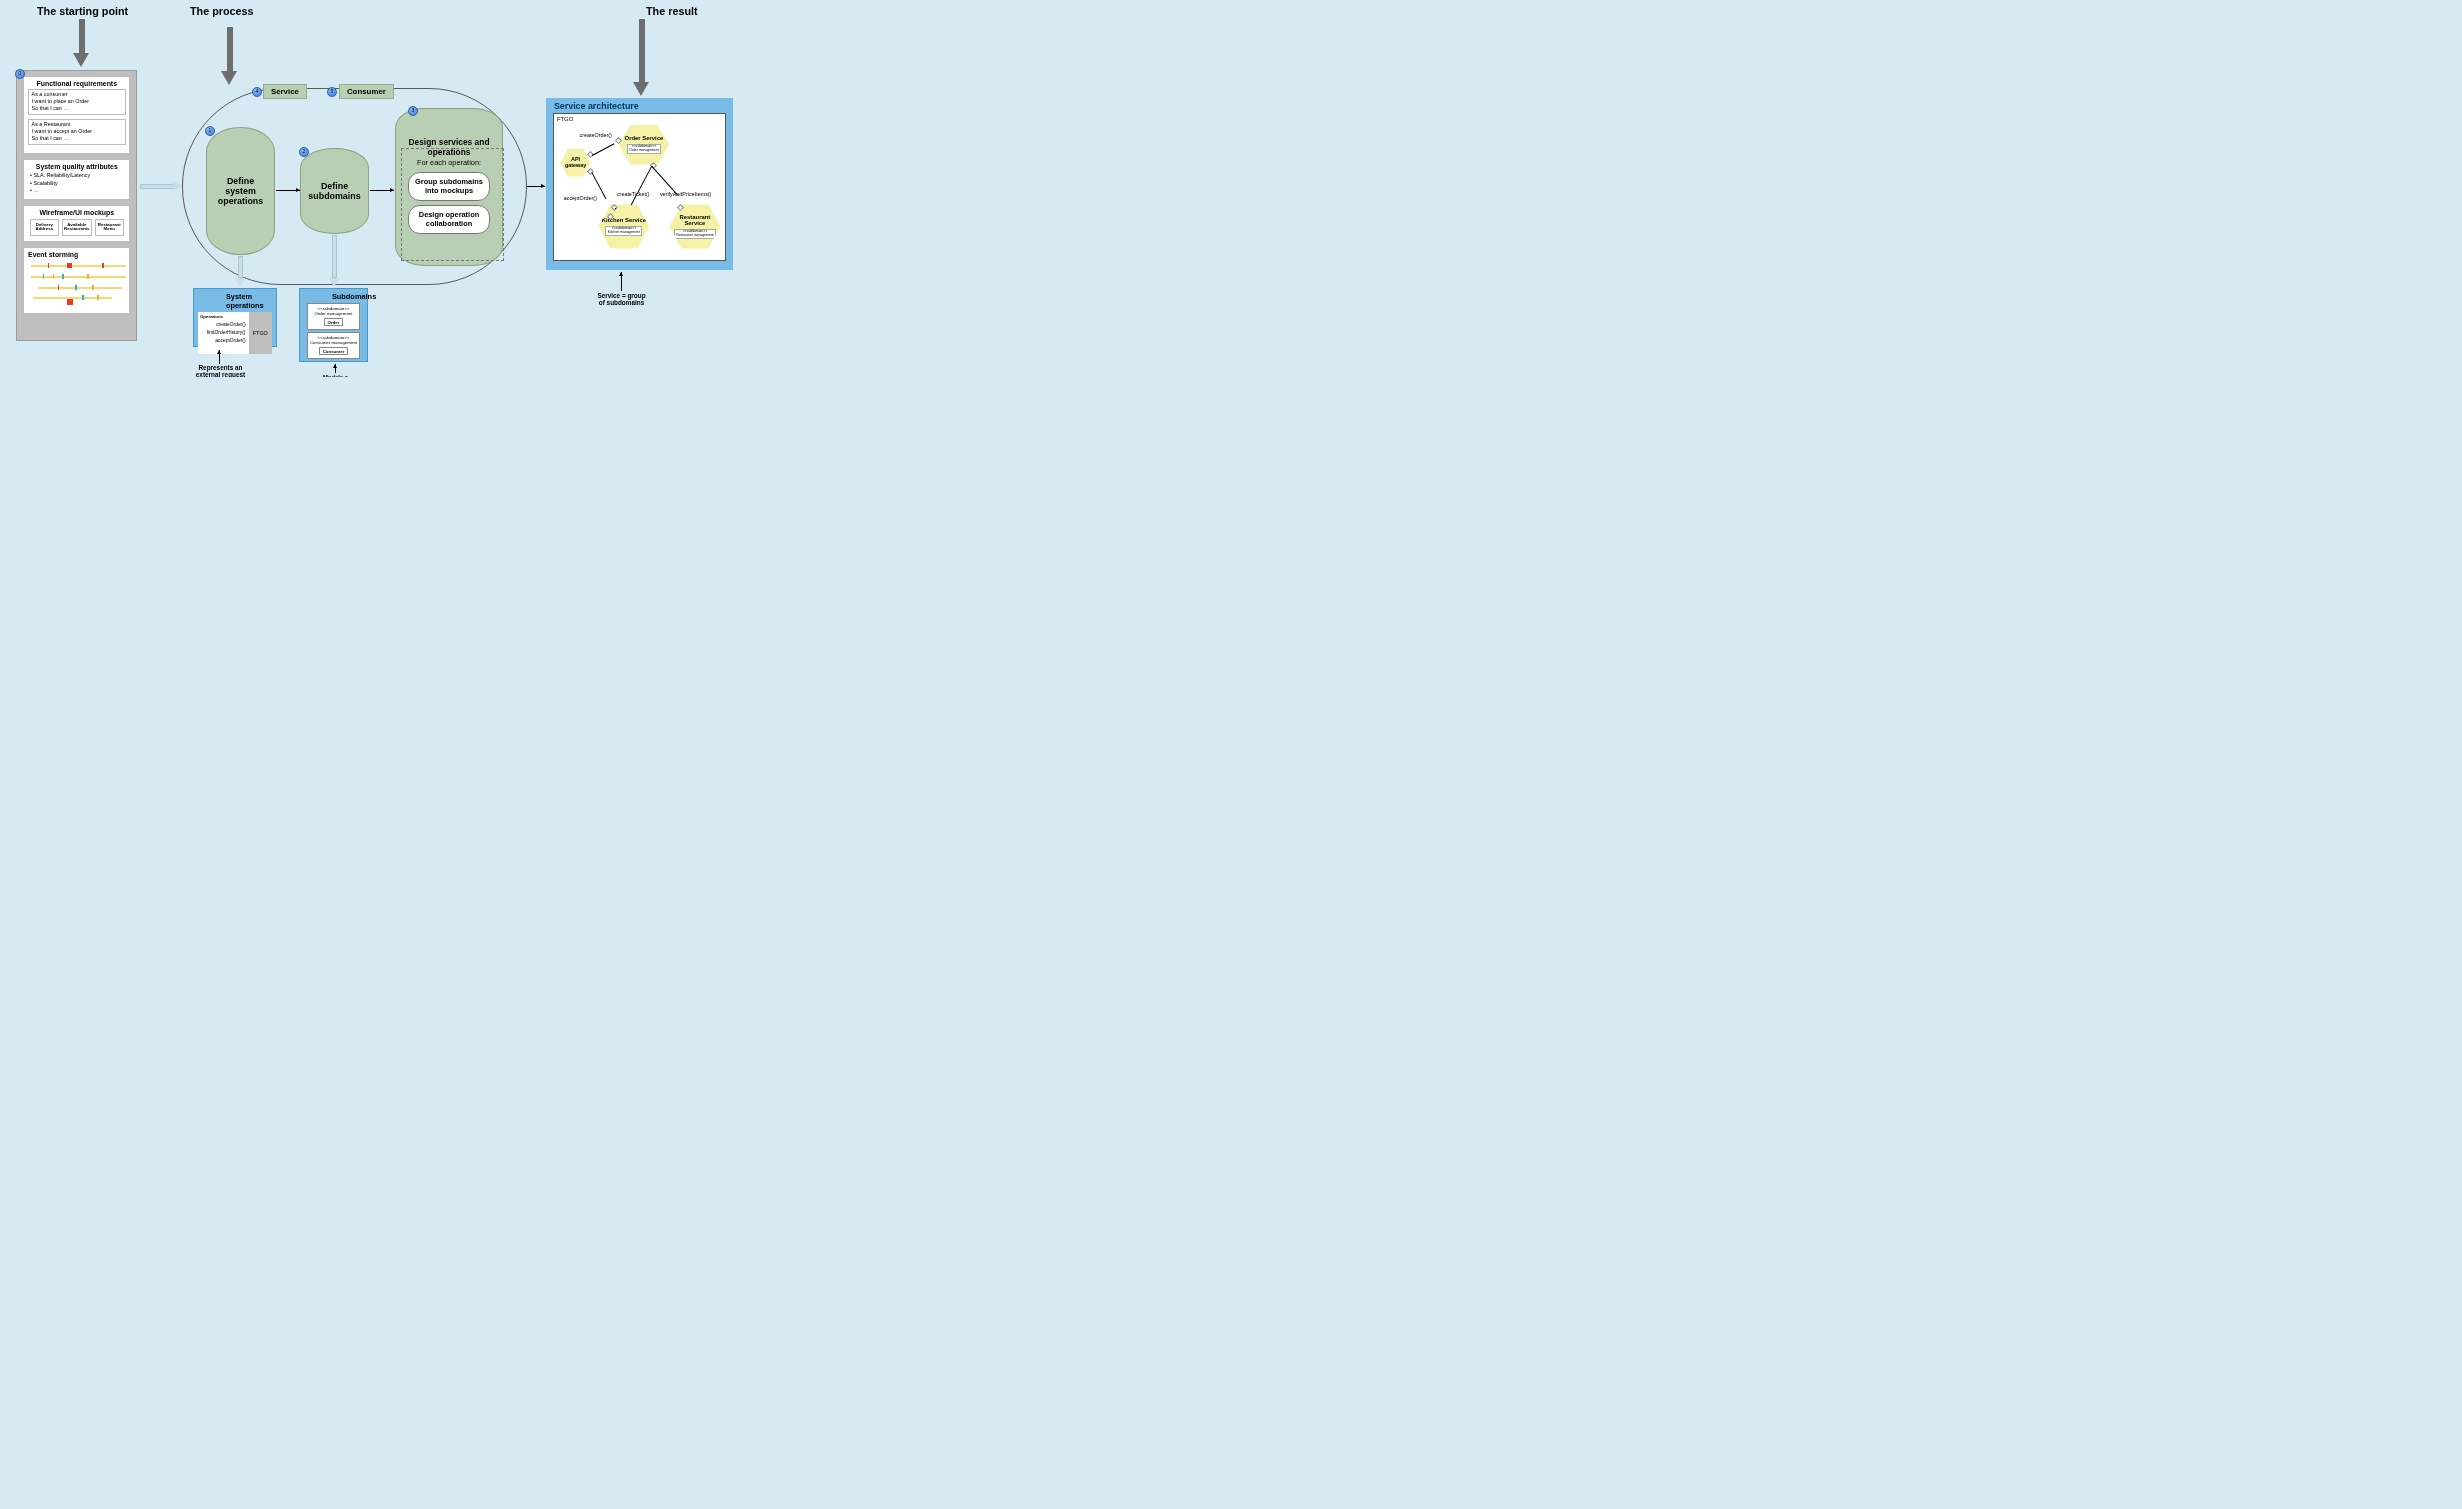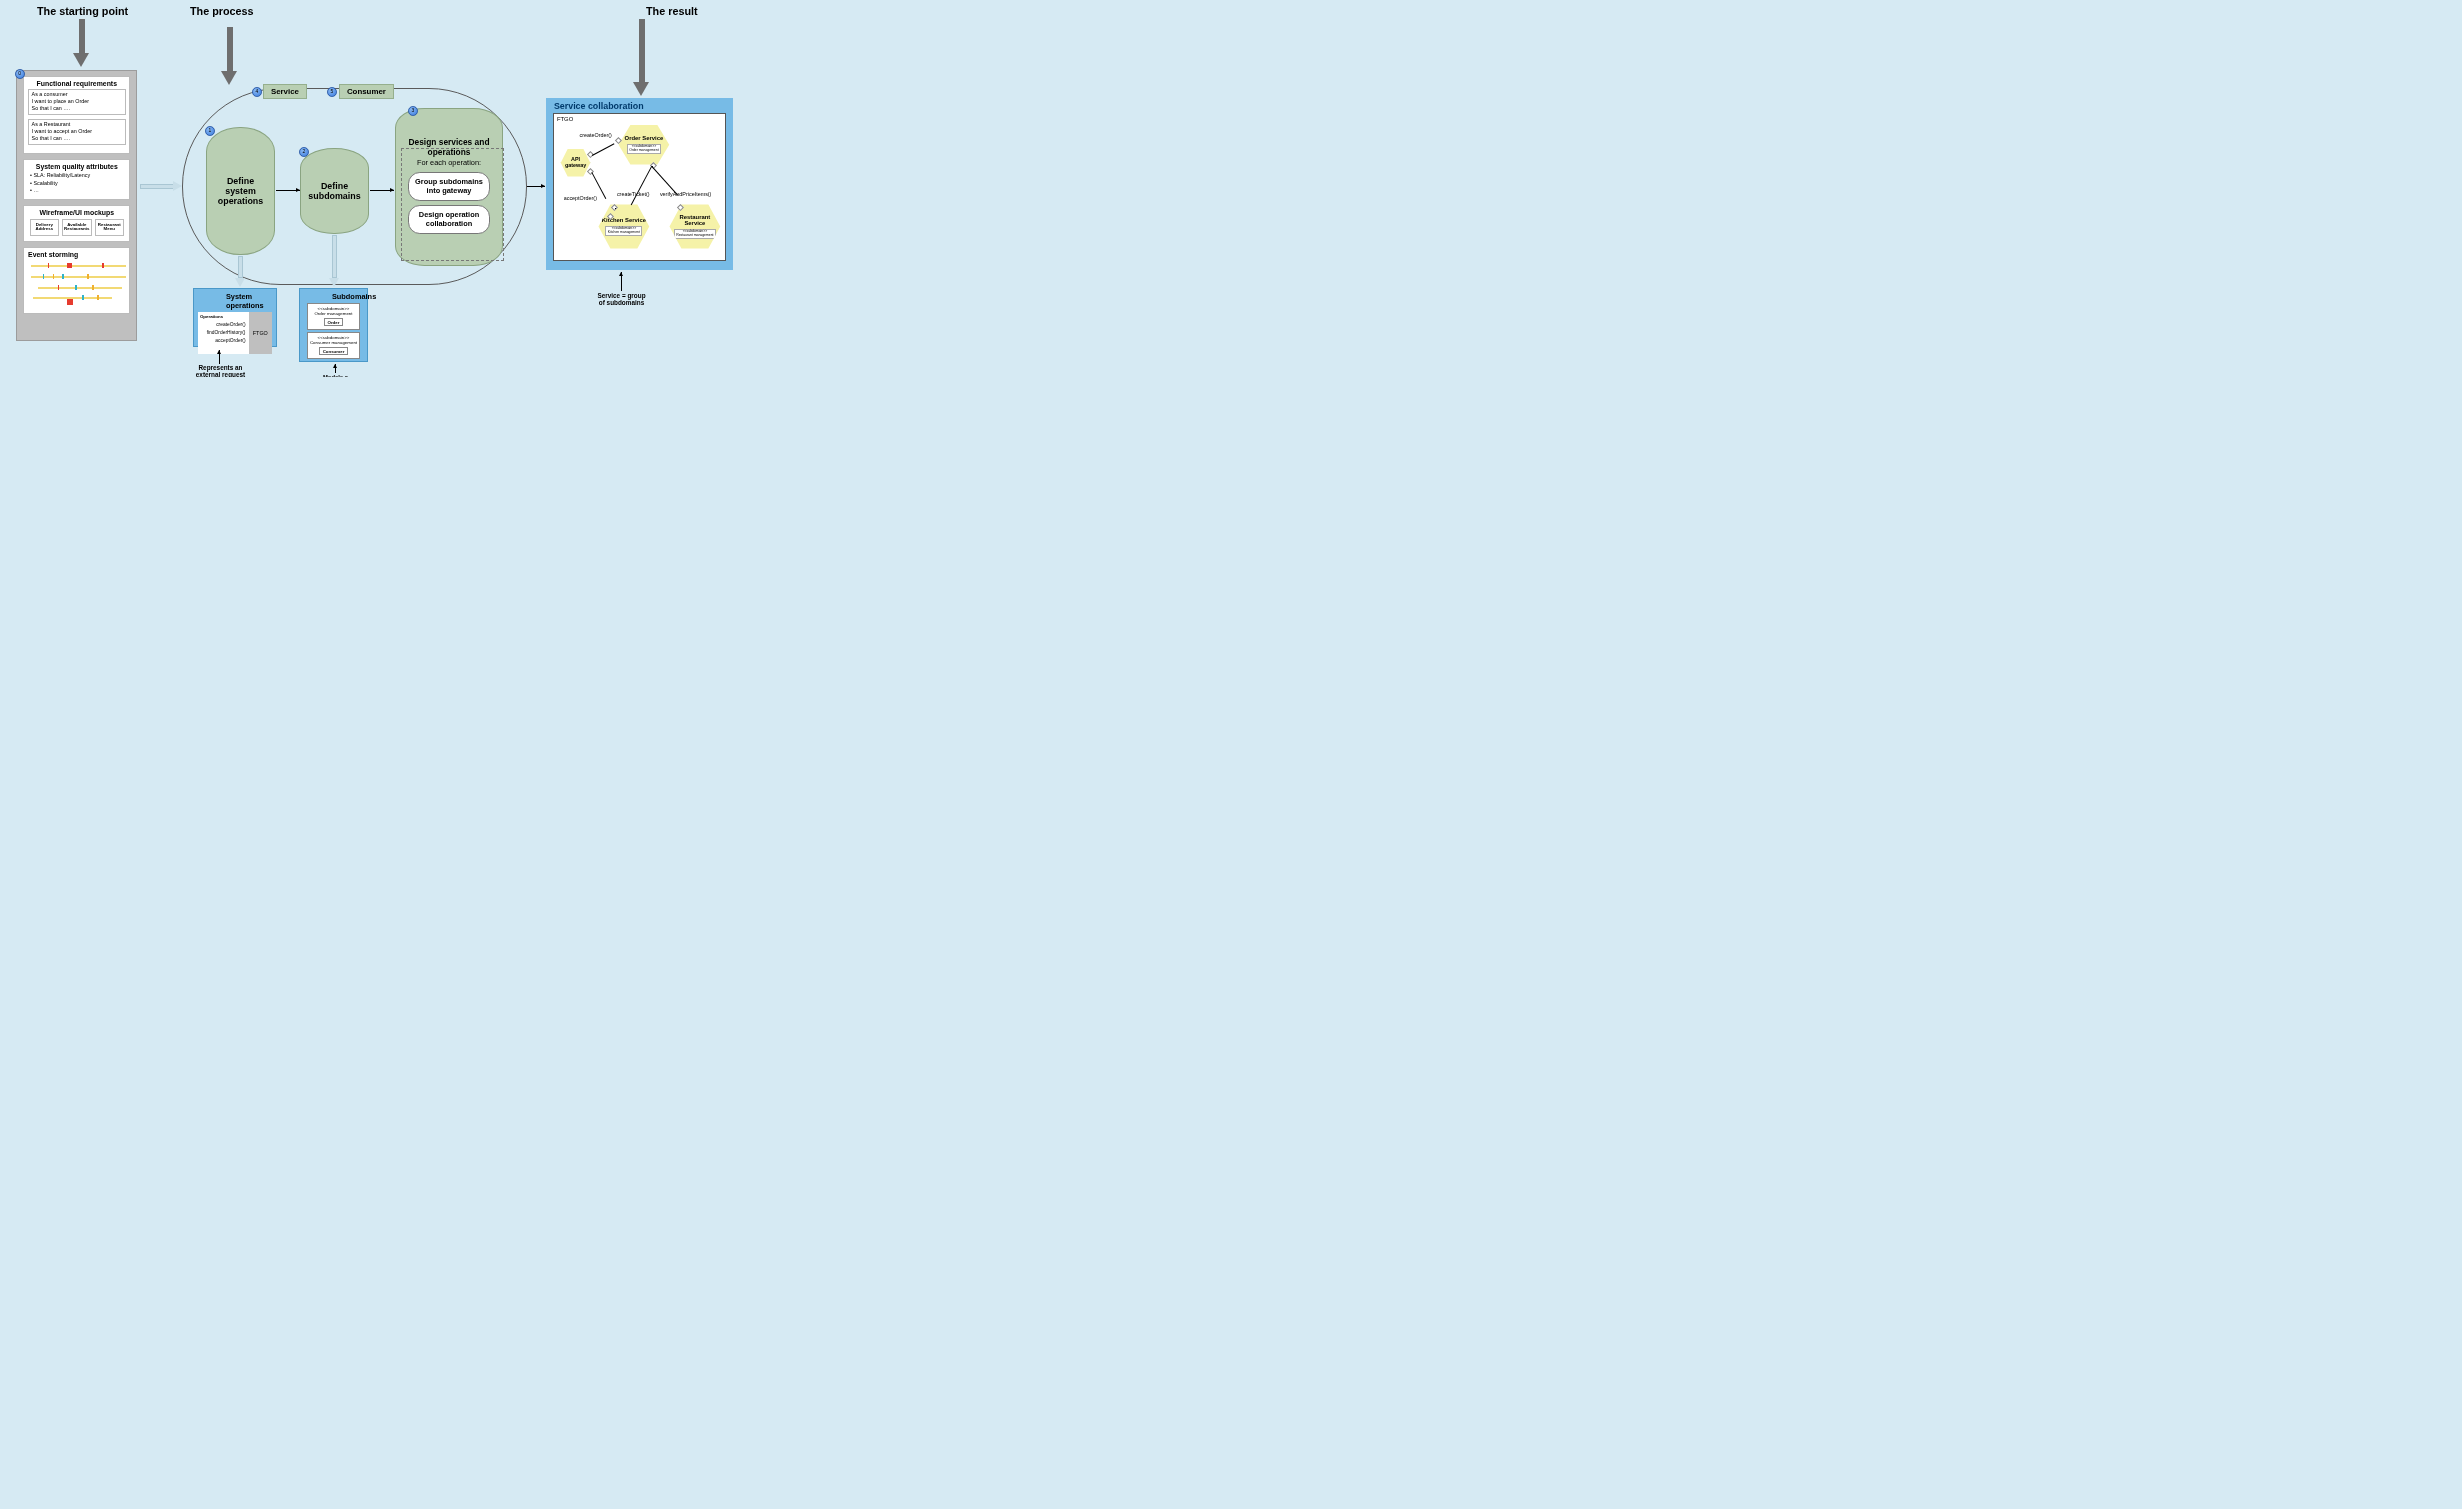--- a/index.html
+++ b/index.html
@@ -378,21 +378,21 @@
 <div id="pill2" class="pill">
   <span style="white-space:pre-line;">Define
 subdomains</span>
 </div>
 <div class="badge" style="left:299px; top:147px;">2</div>
 
 <div id="for-each-box"></div>
 <div id="pill3" class="pill">
   <div class="p3-title">Design services and operations</div>
   <div class="p3-sub">For each operation:</div>
-  <div class="p3-bubble">Group subdomains into gateway</div>
+  <div class="p3-bubble">Group subdomains into mockups</div>
   <div class="p3-bubble">Design operation collaboration</div>
 </div>
 <div class="badge" style="left:408px; top:106px;">3</div>
 
 <div class="h-arrow" style="left:276px; top:190px; width:23.6px;"></div>
 <div class="h-arrow" style="left:370px; top:190px; width:23.6px;"></div>
 <div class="h-arrow" style="left:527px; top:186px; width:17.7px;"></div>
 
 <div class="down-outline" style="left:235px; top:256px; height:31.5px;">
   <div class="shaft" style="height:21.7px;"></div>
@@ -431,21 +431,21 @@
     <div>Consumer management</div>
     <span class="entity">Consumer</span>
   </div>
 </div>
 <div class="up-arrow-thin" style="left:335px; top:364px; height:8.9px;"></div>
 <div class="under-label" style="left:296px; top:374px; white-space:pre-line; font-size:5.9px;">Models a
 business
 capability</div>
 
 <div id="result-box">
-  <div id="result-title">Service collaboration</div>
+  <div id="result-title">Service architecture</div>
   <div id="ftgo-canvas">
     <div id="ftgo-label">FTGO</div>
 
     <div class="hex" style="left:5.9px;  top:34px;  width:31.5px; height:29.5px; font-size:5.4px;">
       <span style="white-space:pre-line;">API gateway</span>
     </div>
     <div class="hex" style="left:63px; top:9.8px;  width:54px; height:42px;">
       <span style="white-space:pre-line;">Order Service</span>
       <span class="sd-mini" style="white-space:pre-line;">&lt;&lt;subdomain&gt;&gt;
 Order management</span>

